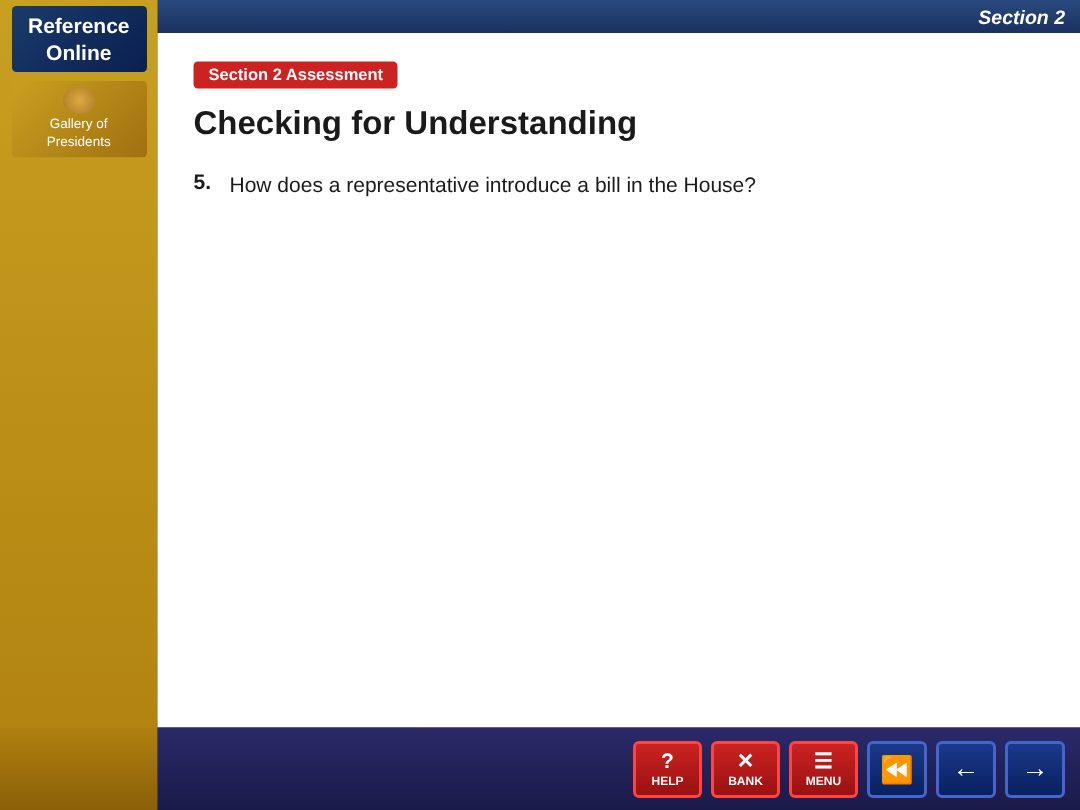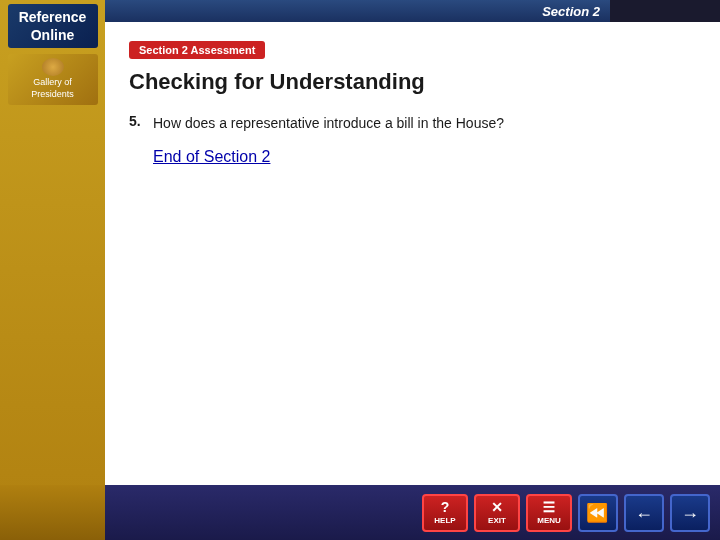--- a/index.html
+++ b/index.html
@@ -35,21 +35,21 @@
       height: 200px;
       background: #003380;
       opacity: 0.9;
     }
 
     
     .top-bar {
       position: absolute;
       top: 0;
       left: 0;
-      width: 610px;
+      width: 720px;
       height: 22px;
       background: linear-gradient(180deg, #2a4a7f 0%, #1a3060 100%);
       display: flex;
       align-items: center;
       justify-content: flex-end;
       padding-right: 10px;
     }
 
     .section-label {
       color: #ffffff;
@@ -350,33 +350,32 @@
 <div class="main-content">
   <div class="section-badge">Section 2 Assessment</div>
   <div class="content-title">Checking for Understanding</div>
 
   <div class="question-block">
     <span class="question-num">5.</span>
     <span class="question-text">How does a representative introduce a bill in the House?</span>
   </div>
 
 
-  <div class="end-section-link">End of Section 2</div>
 </div>
 
 <div class="left-bottom"></div>
 
 <div class="bottom-toolbar">
   <div class="tb-btn">
     <span class="btn-icon">?</span>
     <span>HELP</span>
   </div>
   <div class="tb-btn">
     <span class="btn-icon">✕</span>
-    <span>EXIT</span>
+    <span>BANK</span>
   </div>
   <div class="tb-btn">
     <span class="btn-icon">☰</span>
     <span>MENU</span>
   </div>
   <div class="tb-nav-btn">
     <span>⏪</span>
   </div>
   <div class="tb-nav-btn">
     <span>←</span>

